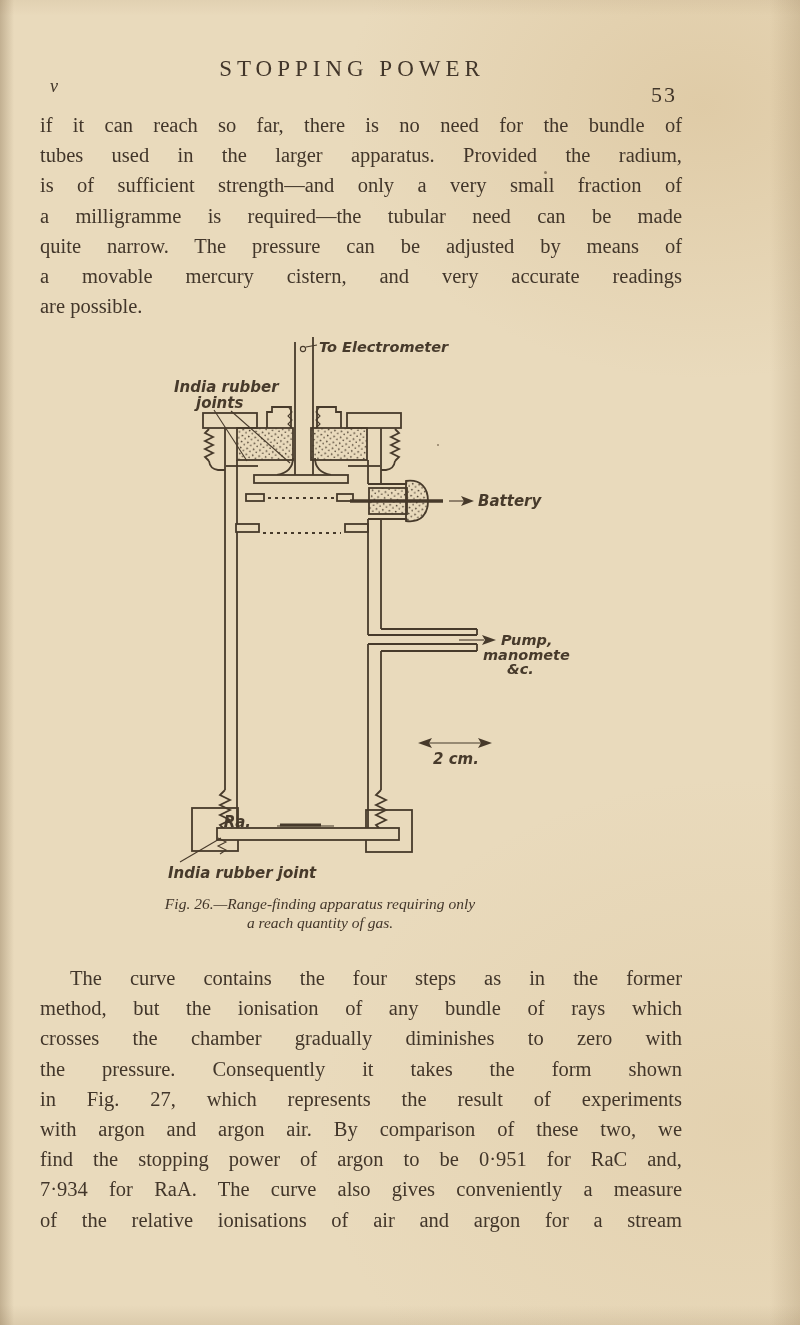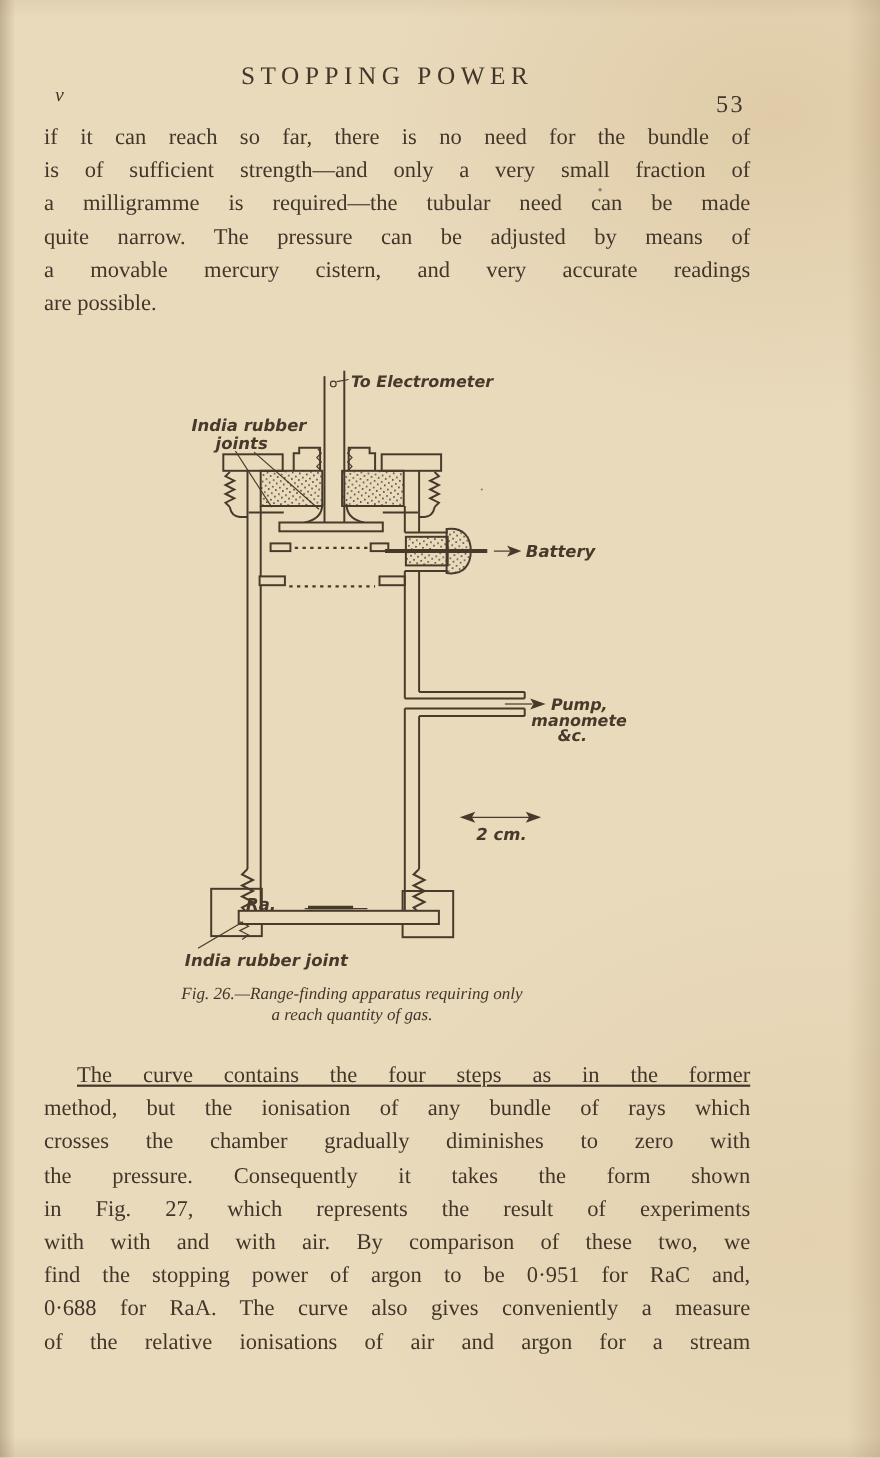--- a/index.html
+++ b/index.html
@@ -23,21 +23,21 @@
     font-size:23px;letter-spacing:5px;white-space:nowrap;}
   .hdr-page{position:absolute;left:651px;top:82px;font-size:22px;letter-spacing:2px;}
   .para{position:absolute;left:40px;width:642px;font-size:20.5px;}
   .para .bline{
     height:30.2px;line-height:30.2px;white-space:nowrap;
     text-align:justify;text-align-last:justify;
   }
   .p1{top:110px;}
   .p2{top:963px;}
   .p1 .bline:last-child{text-align-last:left;}
-  .p2 .bline:first-child{padding-left:30px;text-decoration:underline;}
+  .p2 .bline:first-child{padding-left:30px;}
   .figwrap{position:absolute;left:150px;top:330px;width:420px;height:560px;}
   .caption{position:absolute;left:100px;top:895px;width:440px;text-align:center;
     font-size:15.5px;line-height:18.5px;font-style:italic;}
   .fig-label{font-family:"DejaVu Sans","Liberation Sans",sans-serif;
     font-style:italic;font-weight:600;fill:#473a2b;}
   .ln{fill:none;stroke:#473a2b;stroke-width:1.8;}
   .thin{fill:none;stroke:#473a2b;stroke-width:1.1;}
   .dash{fill:none;stroke:#473a2b;stroke-width:2;stroke-dasharray:3 4;}
   .stipbox{fill:url(#stip);stroke:#473a2b;stroke-width:1.8;}
   .paperfill{fill:#e9dabc;stroke:#473a2b;stroke-width:1.8;}
@@ -48,20 +48,21 @@
 <body>
 
 <div class="page">
 
   <div class="hdr-marker">v</div>
   <div class="hdr-title">STOPPING POWER</div>
   <div class="hdr-page">53</div>
 
   <div class="para p1">
       <div class="bline">if it can reach so far, there is no need for the bundle of</div>
+      <div class="bline">tubes used in the larger apparatus. Provided the radium,</div>
       <div class="bline">is of sufficient strength—and only a very small fraction of</div>
       <div class="bline">a milligramme is required—the tubular need can be made</div>
       <div class="bline">quite narrow. The pressure can be adjusted by means of</div>
       <div class="bline">a movable mercury cistern, and very accurate readings</div>
       <div class="bline">are possible.</div>
     </div>
 
   <div class="figwrap">
     <svg width="420" height="560" viewBox="150 330 420 560" xmlns="http://www.w3.org/2000/svg">
       <defs>
@@ -179,22 +180,22 @@
     <div>Fig. 26.—Range-finding apparatus requiring only</div>
     <div>a reach quantity of gas.</div>
   </div>
 
   <div class="para p2">
       <div class="bline">The curve contains the four steps as in the former</div>
       <div class="bline">method, but the ionisation of any bundle of rays which</div>
       <div class="bline">crosses the chamber gradually diminishes to zero with</div>
       <div class="bline">the pressure. Consequently it takes the form shown</div>
       <div class="bline">in Fig. 27, which represents the result of experiments</div>
-      <div class="bline">with with and with air. By comparison of these two, we</div>
+      <div class="bline">with argon and argon air. By comparison of these two, we</div>
       <div class="bline">find the stopping power of argon to be 0·951 for RaC and,</div>
-      <div class="bline">0·688 for RaA. The curve also gives conveniently a measure</div>
+      <div class="bline">7·934 for RaA. The curve also gives conveniently a measure</div>
       <div class="bline">of the relative ionisations of air and argon for a stream</div>
     </div>
 
   <div class="speck" style="left:544px;top:171px;width:3px;height:3px;"></div>
   <div class="speck" style="left:437px;top:444px;width:2px;height:2px;"></div>
 
 </div>
 
 </body></html>

